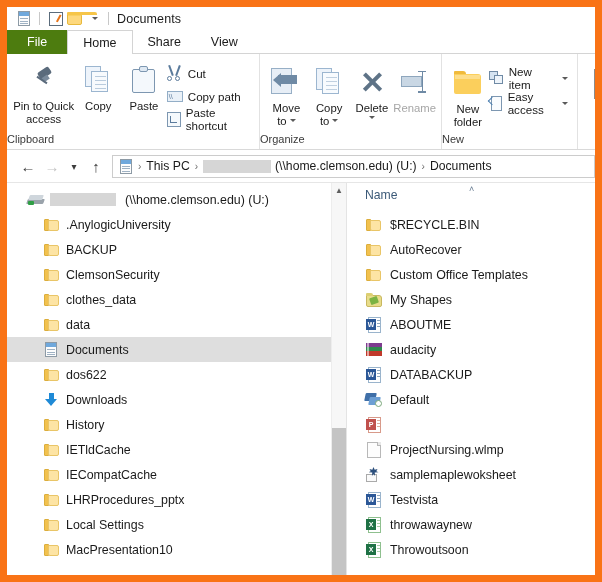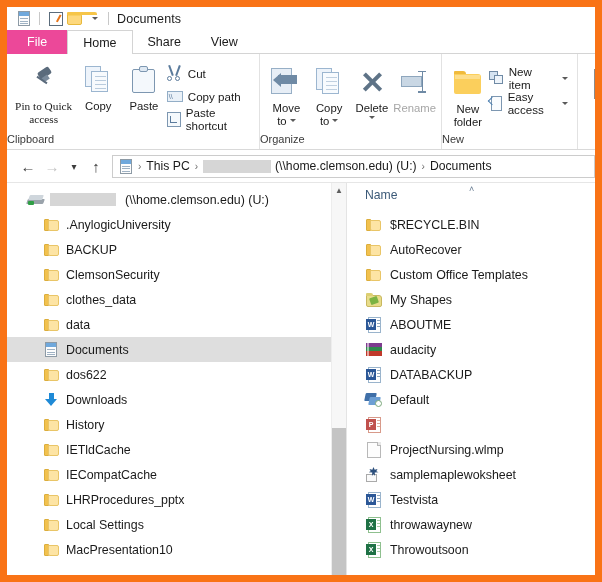--- a/index.html
+++ b/index.html
@@ -124,21 +124,21 @@
   }
   .tab {
     display: flex; align-items: center; justify-content: center;
     font-size: 12.5px;
     color: #1a1a1a;
     padding: 0 15px;
     position: relative;
     z-index: 2;
   }
   .tab.file {
-    background: #ec4899;
+    background: #4d7c0f;
     color: #ffffff;
     padding: 0 20px;
     font-size: 12.5px;
   }
   .tab.active {
     background: #ffffff;
     border-left: 1px solid #d4d4d4;
     border-right: 1px solid #d4d4d4;
     border-top: 1px solid #d4d4d4;
   }
@@ -177,21 +177,21 @@
     width: 52px;
     display: flex; flex-direction: column; align-items: center;
     padding-top: 5px;
     font-size: 11.3px;
     color: #1a1a1a;
     line-height: 12.5px;
     text-align: center;
   }
   .bigbtn .lbl { margin-top: 4px; }
   .bigbtn .ico { height: 33px; display: flex; align-items: center; justify-content: center; }
-  .bigbtn.wide { width: 72px; font-family: Liberation Serif, serif; }
+  .bigbtn.wide { width: 72px; }
   .bigbtn .sub { display: flex; align-items: center; justify-content: center; gap: 3px; }
 
   .smallcol {
     display: flex; flex-direction: column;
     padding-top: 6px;
     gap: 5px;
   }
   .smallbtn {
     display: flex; align-items: center; gap: 5px;
     font-size: 11.6px;

